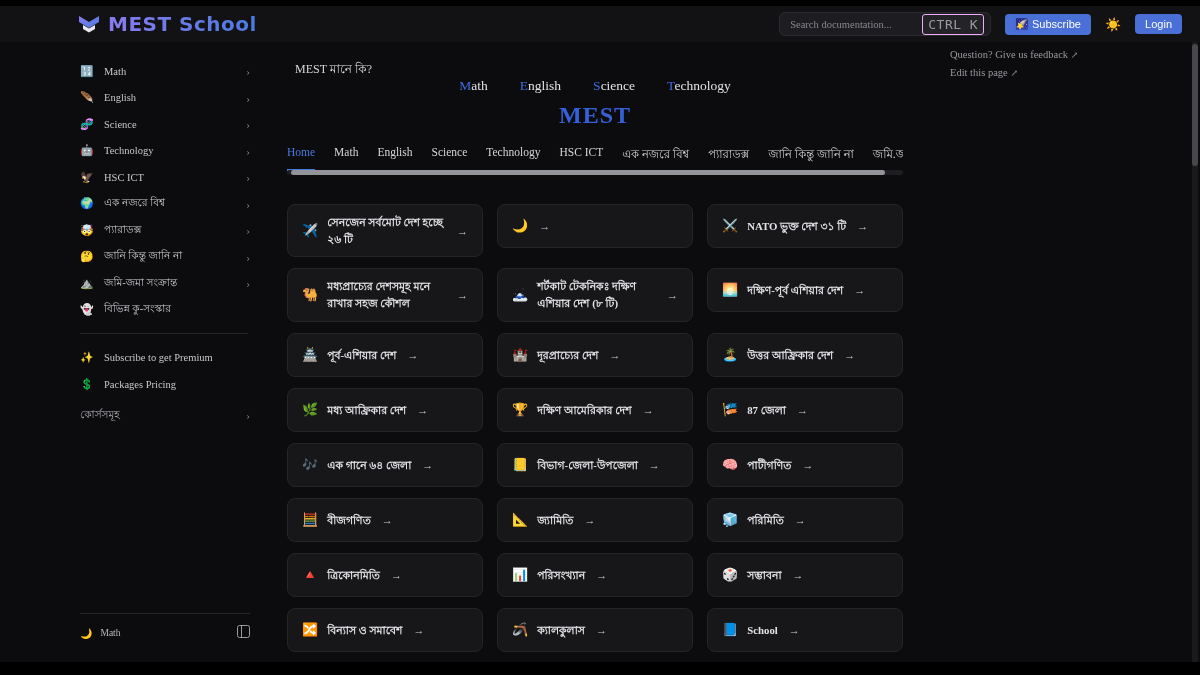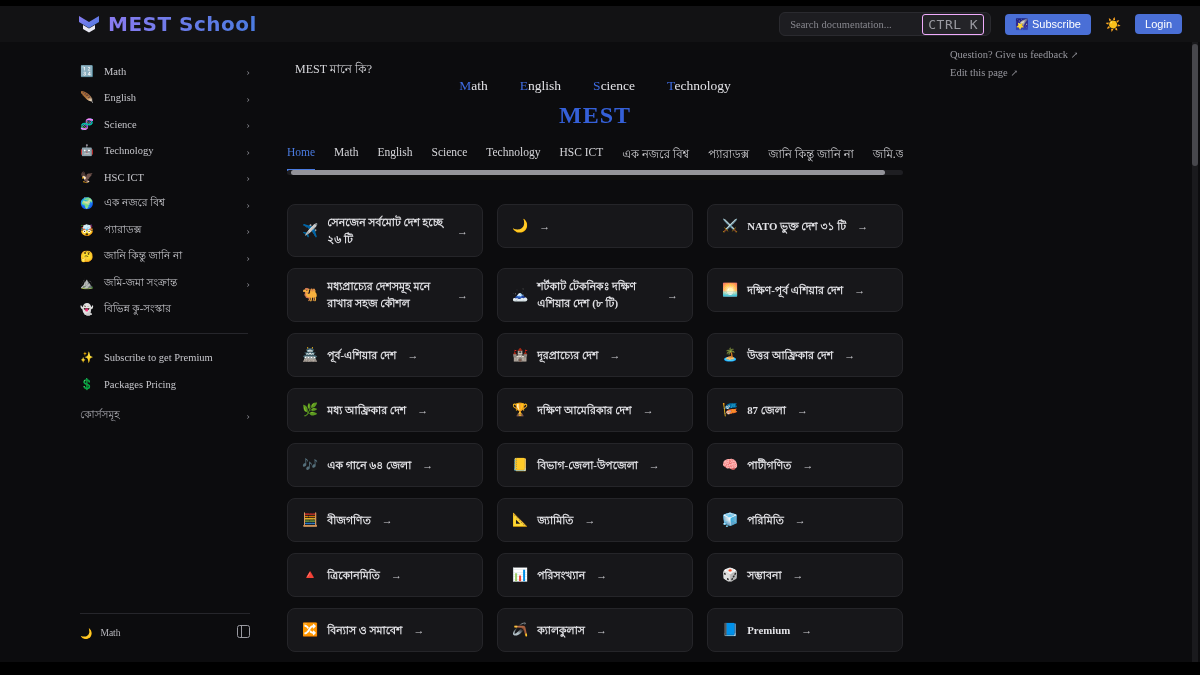--- a/index.html
+++ b/index.html
@@ -343,21 +343,21 @@
           <span class="lbl">বিন্যাস ও সমাবেশ</span>
           <span class="arr">→</span>
         </div>
       <div class="card">
           <span class="ico">🪃</span>
           <span class="lbl">ক্যালকুলাস</span>
           <span class="arr">→</span>
         </div>
       <div class="card">
           <span class="ico">📘</span>
-          <span class="lbl">Premium</span>
+          <span class="lbl">School</span>
           <span class="arr">→</span>
         </div>
     </div>
   </main>
 
   <aside class="aside">
     <a><span>Question? Give us feedback</span> <span class="ext">↗</span></a>
     <a><span>Edit this page</span> <span class="ext">↗</span></a>
   </aside>
 

